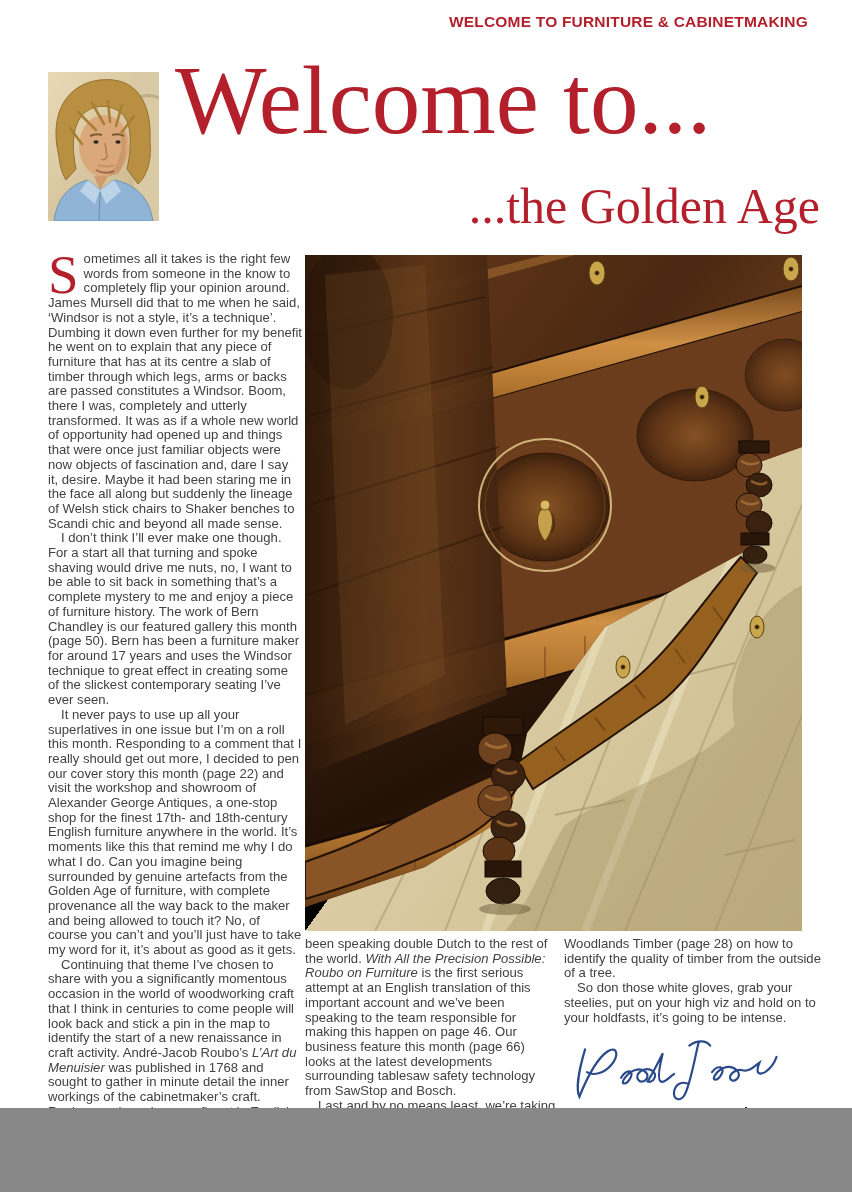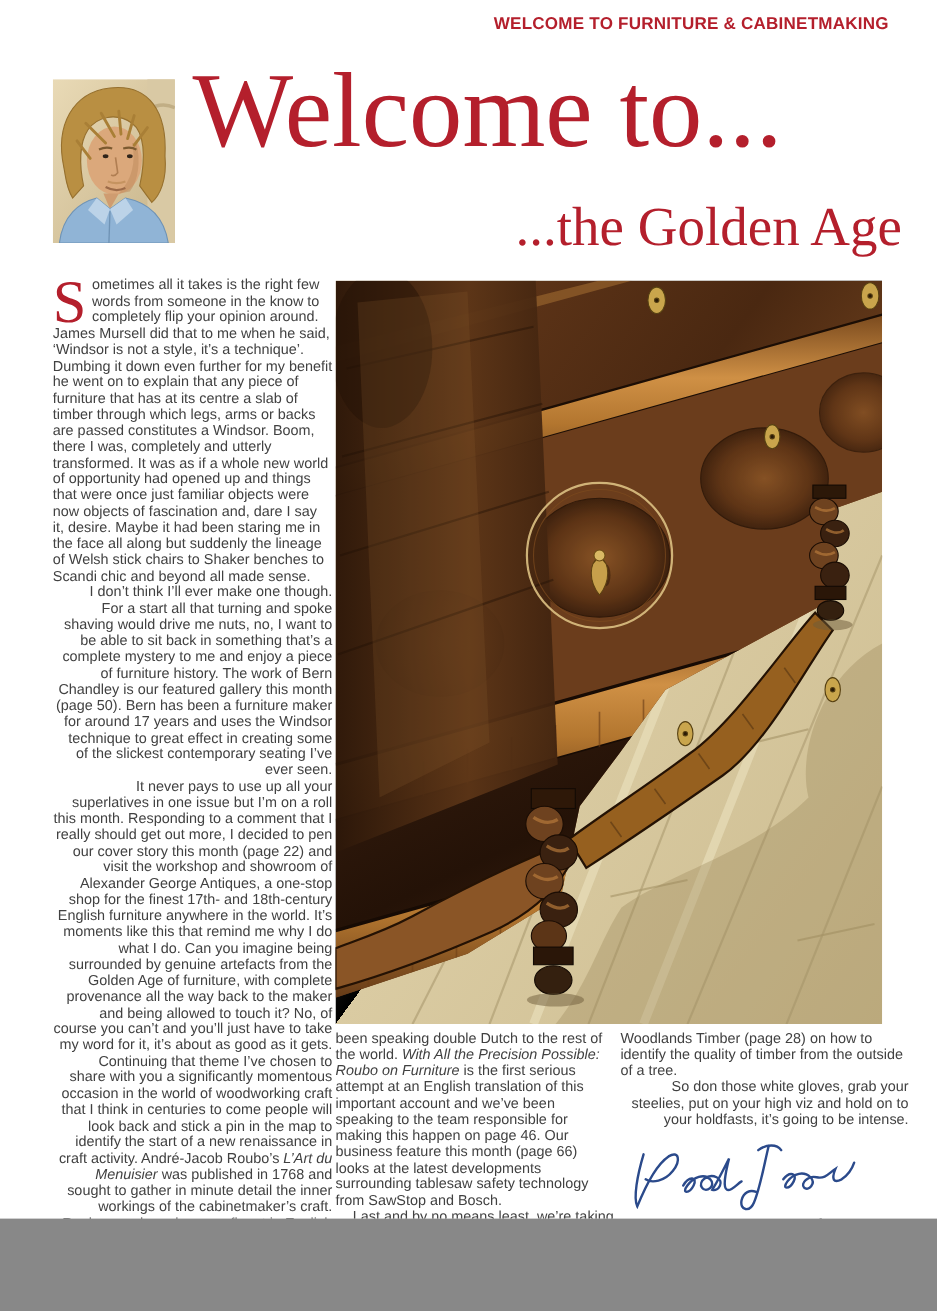--- a/index.html
+++ b/index.html
@@ -25,21 +25,21 @@
     font-family:"Liberation Serif",serif;font-weight:normal;
     font-size:97px;line-height:1;color:var(--accent-red);white-space:nowrap;
   }
   .title2{
     position:absolute;right:32px;top:181px;margin:0;
     font-family:"Liberation Serif",serif;font-weight:normal;
     font-size:50px;line-height:1;color:var(--accent-red);white-space:nowrap;
   }
   .col{position:absolute;color:var(--body-text);}
   .col p{margin:0;font-size:13.1px;line-height:14.7px;}
-  .col p.indent{text-indent:13px;text-align:right;}
+  .col p.indent{text-indent:13px;}
   .col1{left:48px;top:252px;width:254px;}
   .col2{left:305px;top:937px;width:253px;}
   .col3{left:564px;top:937px;width:262px;}
   .dropcap{
     float:left;font-family:"Liberation Serif",serif;
     font-size:55px;line-height:42px;color:var(--accent-red);
     margin:2px 5px 0 0;
   }
   .ital{font-style:italic;}
   .photo{position:absolute;left:305px;top:255px;width:497px;height:676px;margin:0;}

